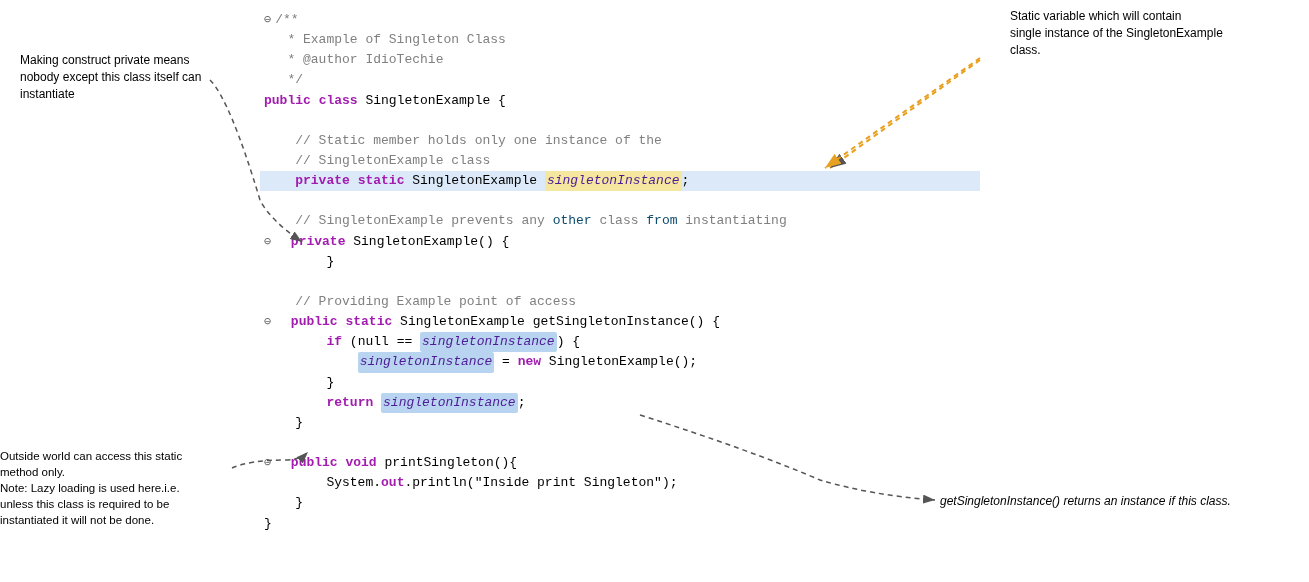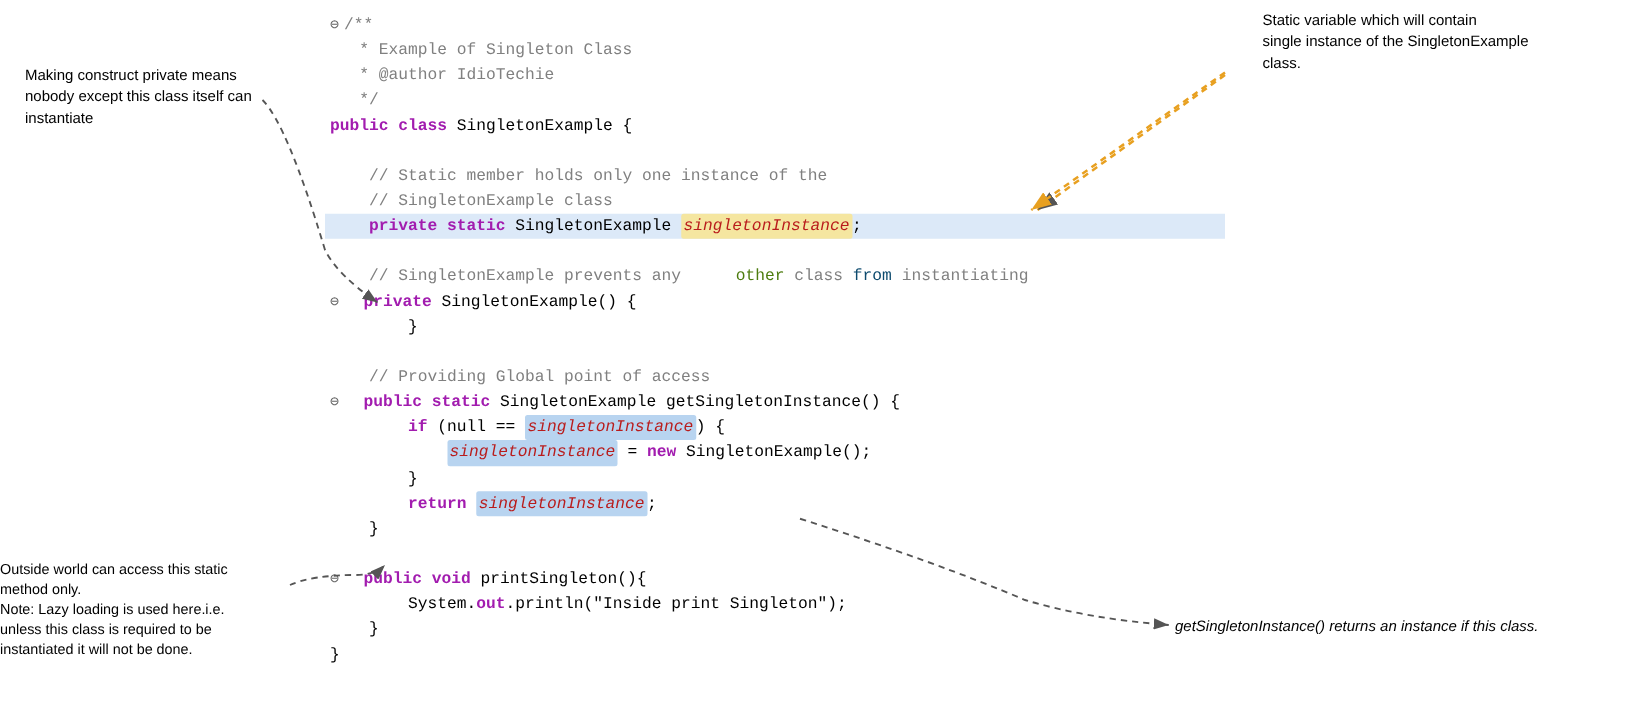--- a/index.html
+++ b/index.html
@@ -36,21 +36,21 @@
       padding: 0 4px;
       white-space: pre;
     }
 
     .code-line.highlighted {
       background: #dce9f8;
     }
 
     .kw { color: #a21caf; font-weight: bold; }
     .cm { color: #808080; }
-    .italic-purple { color: #b91c1c; font-style: italic; }
+    .italic-purple { color: #4c1d95; font-style: italic; }
     .collapse-icon {
       color: #666;
       margin-right: 4px;
       font-size: 12px;
       cursor: pointer;
     }
 
     
     .annotation {
       position: absolute;
@@ -118,35 +118,35 @@
       <span class="cm">    // SingletonExample class</span>
     </div>
 
     <div class="code-line highlighted">
       <span>    </span><span class="kw">private</span><span> </span><span class="kw">static</span><span> SingletonExample </span><span class="highlight-box italic-purple">singletonInstance</span><span>;</span>
     </div>
 
     <div class="code-line">&nbsp;</div>
 
     <div class="code-line">
-      <span class="cm">    // SingletonExample prevents any <span style="color:#4d7c0f;margin-left:36px;">other</span> class <span style="color:#0c4a6e;">from</span> instantiating</span>
+      <span class="cm">    // SingletonExample prevents any <span style="color:#0c4a6e;">other</span> class <span style="color:#0c4a6e;">from</span> instantiating</span>
     </div>
 
     <div class="code-line">
       <span class="collapse-icon">⊖</span><span>  </span><span class="kw">private</span><span> SingletonExample() {</span>
     </div>
 
     <div class="code-line">
       <span>        }</span>
     </div>
 
     <div class="code-line">&nbsp;</div>
 
     <div class="code-line">
-      <span class="cm">    // Providing Global point of access</span>
+      <span class="cm">    // Providing Example point of access</span>
     </div>
 
     <div class="code-line">
       <span class="collapse-icon">⊖</span><span>  </span><span class="kw">public</span><span> </span><span class="kw">static</span><span> SingletonExample getSingletonInstance() {</span>
     </div>
 
     <div class="code-line">
       <span>        </span><span class="kw">if</span><span> (null == </span><span class="highlight-blue italic-purple">singletonInstance</span><span>) {</span>
     </div>
 

